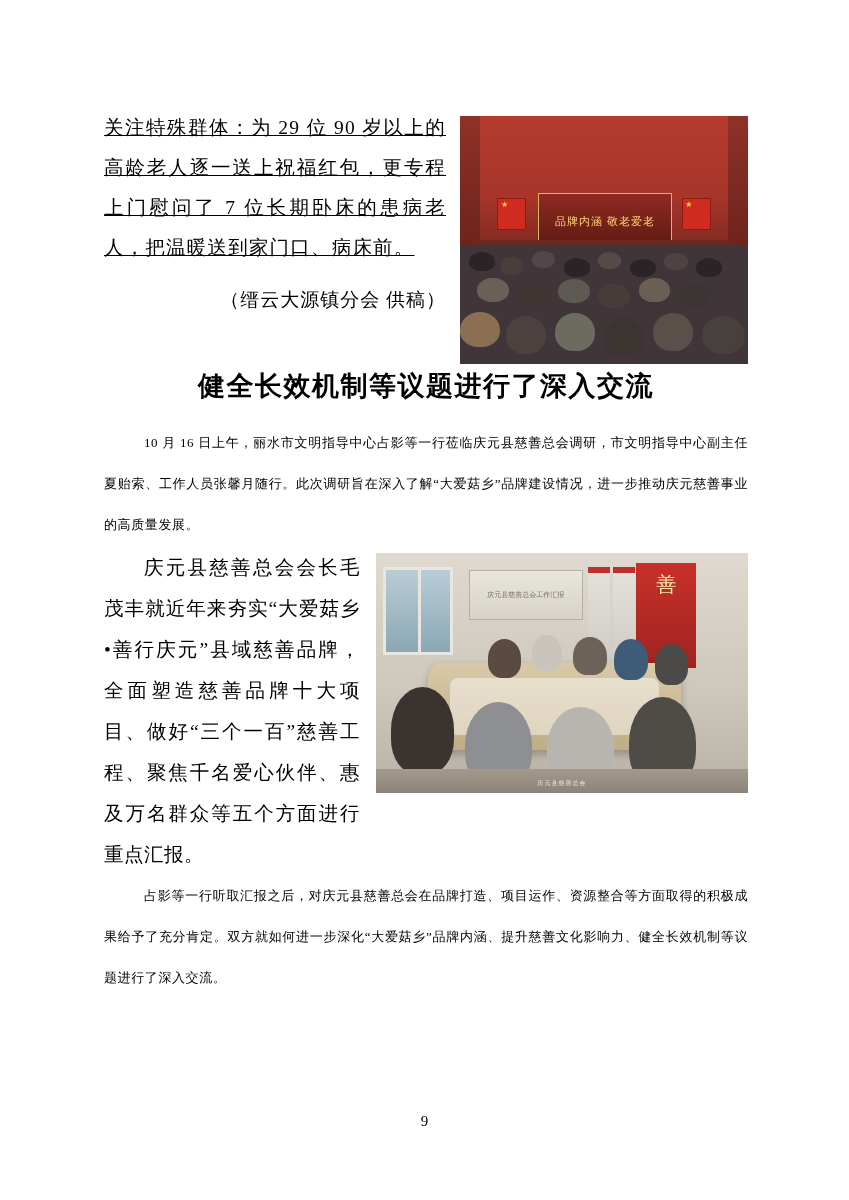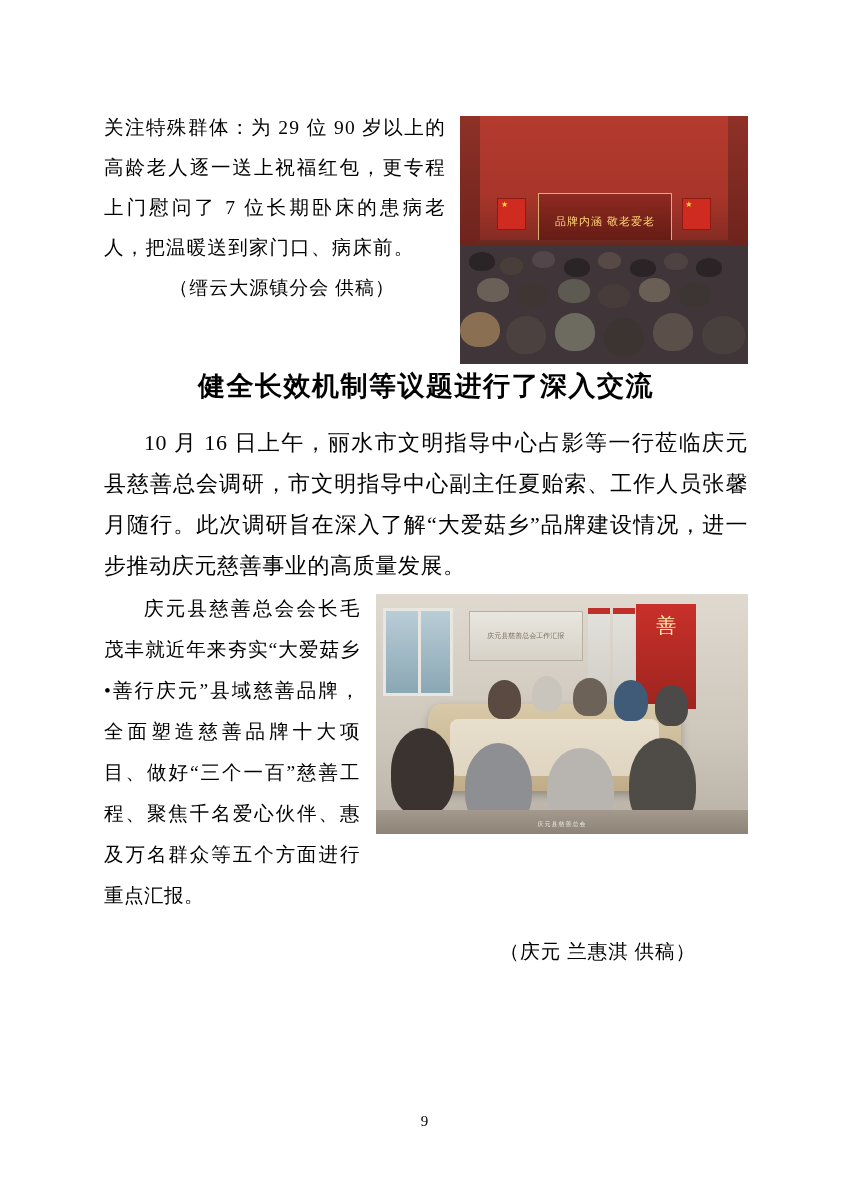--- a/index.html
+++ b/index.html
@@ -35,42 +35,43 @@
   }
   .para-lead {
     font-size: 19.5px;
     line-height: 40px;
     letter-spacing: 1.2px;
     text-align: justify;
     margin: 0;
   }
   .indent1 {
     text-indent: 0;
+    text-decoration: underline;
   }
   .credit-line {
     font-size: 19px;
     line-height: 40px;
     letter-spacing: 1px;
-    margin: 0;
-    text-align: center;
+    margin: 12px;
+    text-align: right;
     padding-left: 14px;
   }
 
   h1.article-title {
     clear: both;
     text-align: center;
     font-size: 27px;
     font-weight: bold;
     letter-spacing: 1.5px;
     margin: 26px 0 18px 0;
     font-family: "Liberation Sans", sans-serif;
   }
 
   p.body-para {
-    font-size: 22px;
+    font-size: 13px;
     line-height: 41px;
     letter-spacing: 0.6px;
     text-align: justify;
     text-justify: inter-ideograph;
     margin: 0 0 2px 0;
     text-indent: 40px;
   }
 
   
   .photo-mid {
@@ -316,18 +317,18 @@
         <span class="person" style="left:24%; top:62%; width:18%; height:36%; background:#8e8f93;"></span>
         <span class="person" style="left:46%; top:64%; width:18%; height:34%; background:#b8b5b0;"></span>
         <span class="person" style="left:68%; top:60%; width:18%; height:38%; background:#4f4b47;"></span>
         <div class="p2-floor"></div>
         <div class="p2-caption">庆元县慈善总会</div>
       </div>
 
       <p class="wrap-para">庆元县慈善总会会长毛茂丰就近年来夯实“大爱菇乡•善行庆元”县域慈善品牌，全面塑造慈善品牌十大项目、做好“三个一百”慈善工程、聚焦千名爱心伙伴、惠及万名群众等五个方面进行重点汇报。</p>
     </div>
 
-
-    <p class="credit-right">（庆元 兰惠淇 供稿）</p>
+    <p class="body-para">占影等一行听取汇报之后，对庆元县慈善总会在品牌打造、项目运作、资源整合等方面取得的积极成果给予了充分肯定。双方就如何进一步深化“大爱菇乡”品牌内涵、提升慈善文化影响力、健全长效机制等议题进行了深入交流。</p>
+
   </div>
 
   <div class="page-number">9</div>
 </div>
 
 </body></html>

